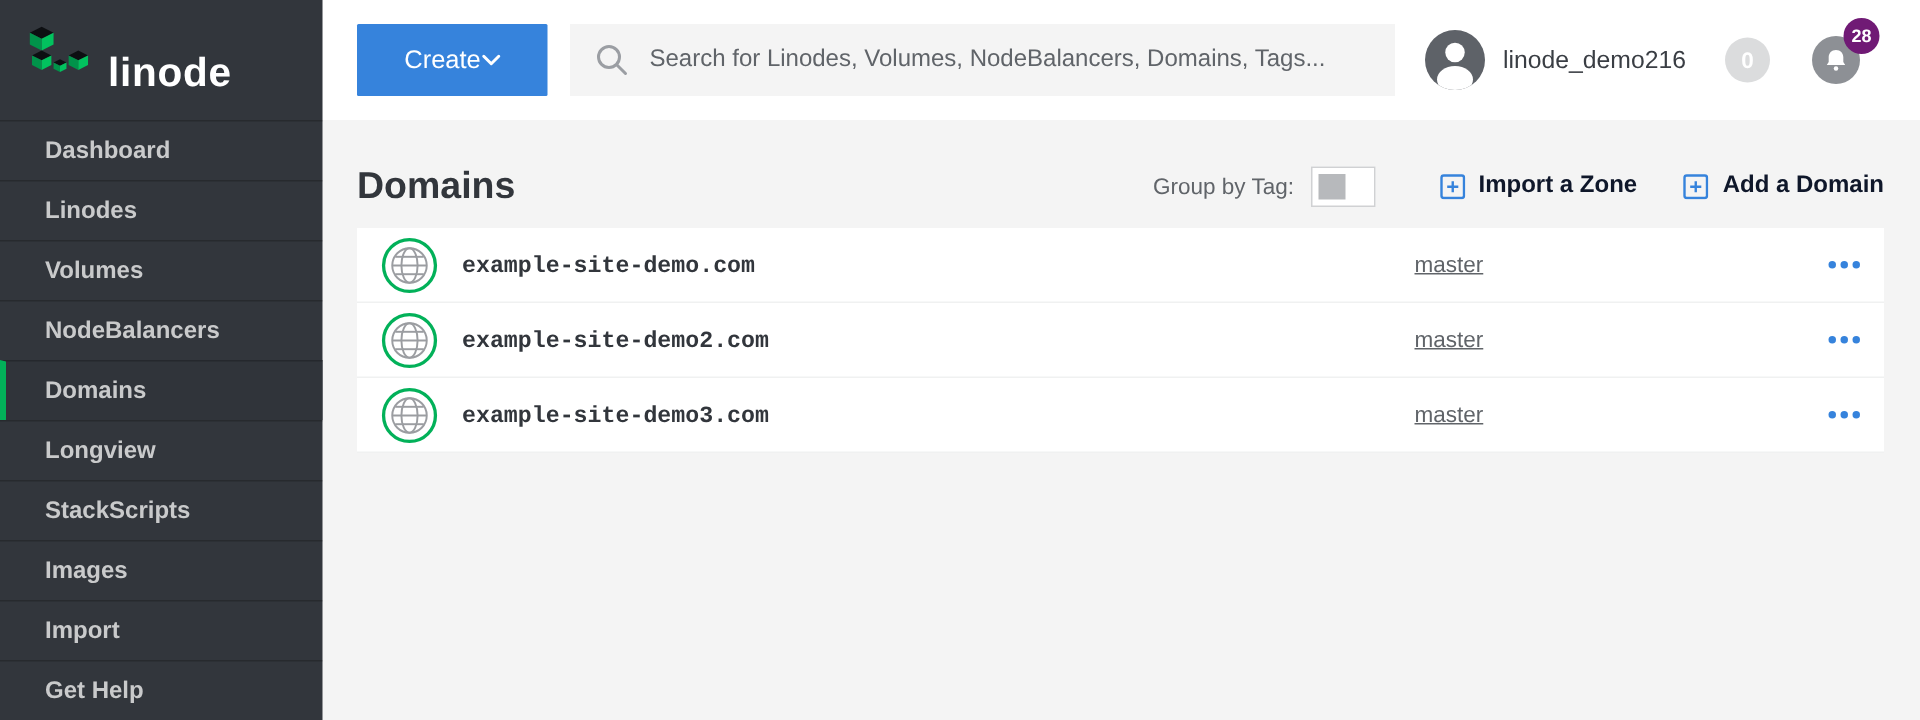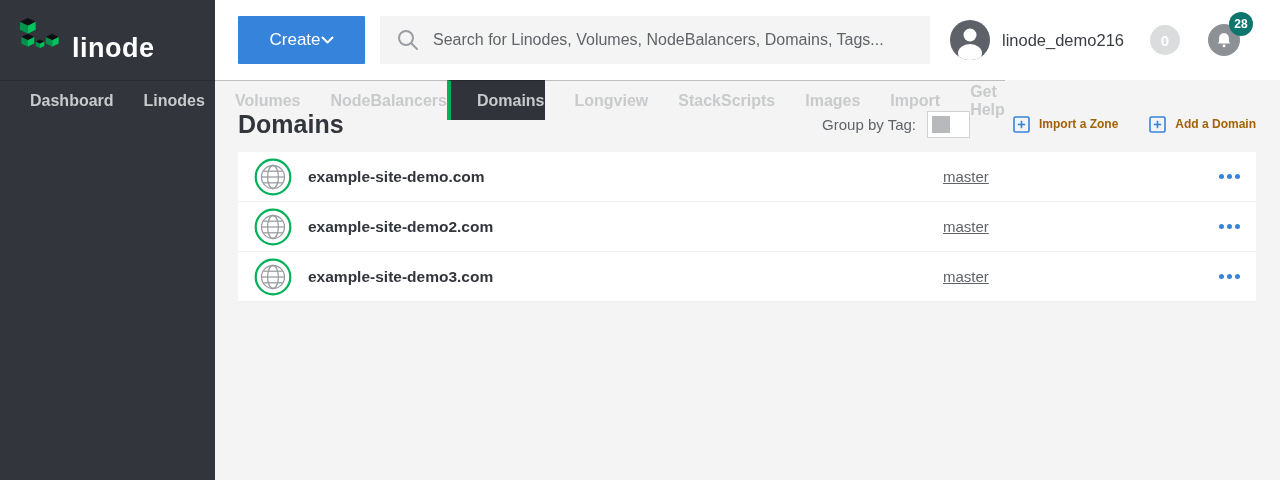--- a/index.html
+++ b/index.html
@@ -5,21 +5,21 @@
   * { margin:0; padding:0; box-sizing:border-box; }
   html,body { width:1280px; height:480px; overflow:hidden;
     font-family:"Liberation Sans","DejaVu Sans",sans-serif; background:#F4F4F4; }
 
   
   .sidebar { position:absolute; left:0; top:0; width:215px; height:480px;
     background:#32363C; z-index:5; }
   .logo-area { height:80px; display:flex; align-items:center; padding-left:17px; }
   .logo-text { color:#FFFFFF; font-size:27px; font-weight:700; letter-spacing:0.5px;
     margin-left:9px;margin-top:16px; }
-  .nav { display:flex; flex-direction:row; }
+  .nav { display:flex; flex-direction:column; }
   .nav-item { height:40px; display:flex; align-items:center; padding-left:30px;
     color:#C9CACB; font-size:16px; font-weight:600; cursor:pointer;
     border-top:1px solid rgba(0,0,0,0.22); }
   .nav-item.active { border-left:4px solid #02B159; padding-left:26px; background:#30343A; }
 
   
   .topbar { position:absolute; left:215px; top:0; width:1065px; height:80px;
     background:#FFFFFF; display:flex; align-items:center;
     padding-left:23px; padding-right:40px; }
   .create-btn { width:127px; height:48px; background:#3683DC; border:none;
@@ -36,52 +36,52 @@
     overflow:hidden; display:flex; align-items:flex-end; justify-content:center;
     cursor:pointer; flex:none; }
   .username { margin:0 26px 0 12px; font-size:16.5px; color:#3A3E44; cursor:pointer; }
   .event-count { width:30px; height:30px; border-radius:50%; background:#DBDCDD;
     color:#FFFFFF; font-size:15px; font-weight:700; display:flex;
     align-items:center; justify-content:center; margin-right:28px; cursor:pointer; flex:none; }
   .bell-wrap { position:relative; width:32px; height:32px; flex:none; }
   .bell-btn { width:32px; height:32px; border-radius:50%; background:#8D9095;
     border:none; display:flex; align-items:center; justify-content:center; cursor:pointer; }
   .notif-badge { position:absolute; top:-12px; right:-13px; min-width:24px; height:24px;
-    border-radius:50%; background:#0f766e; color:#fff; font-size:12px; font-weight:700;
+    border-radius:50%; background:#701a75; color:#fff; font-size:12px; font-weight:700;
     display:flex; align-items:center; justify-content:center; }
 
   
   .content { position:absolute; left:215px; top:80px; width:1065px; height:400px;
     background:#F4F4F4; padding:22px 24px 0 23px; }
   .content-header { display:flex; align-items:center; height:44px; }
   .page-title { font-size:25px; font-weight:700; color:#32363C; }
   .header-controls { margin-left:auto; display:flex; align-items:center; }
   .group-label { font-size:15px; color:#606469; margin-right:11px; }
   .toggle { width:43px; height:27px; background:#FFFFFF; border:1px solid #D0D1D3;
     position:relative; cursor:pointer; }
   .toggle-knob { position:absolute; left:4px; top:4px; width:18px; height:17px;
     background:#B7B9BC; }
-  .action-link { display:flex; align-items:center; gap:9px; color:#a16207;
-    font-size:12px; font-weight:700; cursor:pointer; text-decoration:none; }
+  .action-link { display:flex; align-items:center; gap:9px; color:#0f172a;
+    font-size:16px; font-weight:700; cursor:pointer; text-decoration:none; }
   .action-link.first { margin-left:43px; }
   .action-link.second { margin-left:31px; }
 
   
   .table { margin-top:6px; background:#FFFFFF; width:1018px; }
   .thead { display:flex; align-items:center; height:42px; background:#FBFBFB;
     border-bottom:1px solid #E9EAEA; }
   .th { font-size:15px; color:#55595F; display:flex; align-items:center; cursor:pointer; }
   .col-icon { width:70px; flex:none; display:flex; justify-content:center; }
   .col-domain { flex:1; }
   .col-type { width:260px; flex:none; }
   .col-action { width:53px; flex:none; display:flex; justify-content:flex-end;
     padding-right:16px; }
   .trow { display:flex; align-items:center; height:50px; background:#fff;
     border-bottom:1px solid #F0F1F1; }
-  .domain-cell { font-size:15.5px; font-weight:700; color:#32363C; }
+  .domain-cell { font-size:15.5px; font-weight:700; color:#32363C;font-family:Liberation Mono, monospace; }
   .type-cell { font-size:15px; color:#606469;text-decoration:underline; }
   .dots { display:flex; gap:3px; cursor:pointer; padding:6px 0; }
   .dots i { width:5px; height:5px; border-radius:50%; background:#3683DC; }
 
   
   .sort-down { width:0; height:0; border-left:4px solid transparent;
     border-right:4px solid transparent; border-top:5px solid #606469; margin-left:9px; }
   .sort-both { display:flex; flex-direction:column; gap:2px; margin-left:8px; }
   .sort-both .up { width:0; height:0; border-left:4px solid transparent;
     border-right:4px solid transparent; border-bottom:5px solid #606469; }

